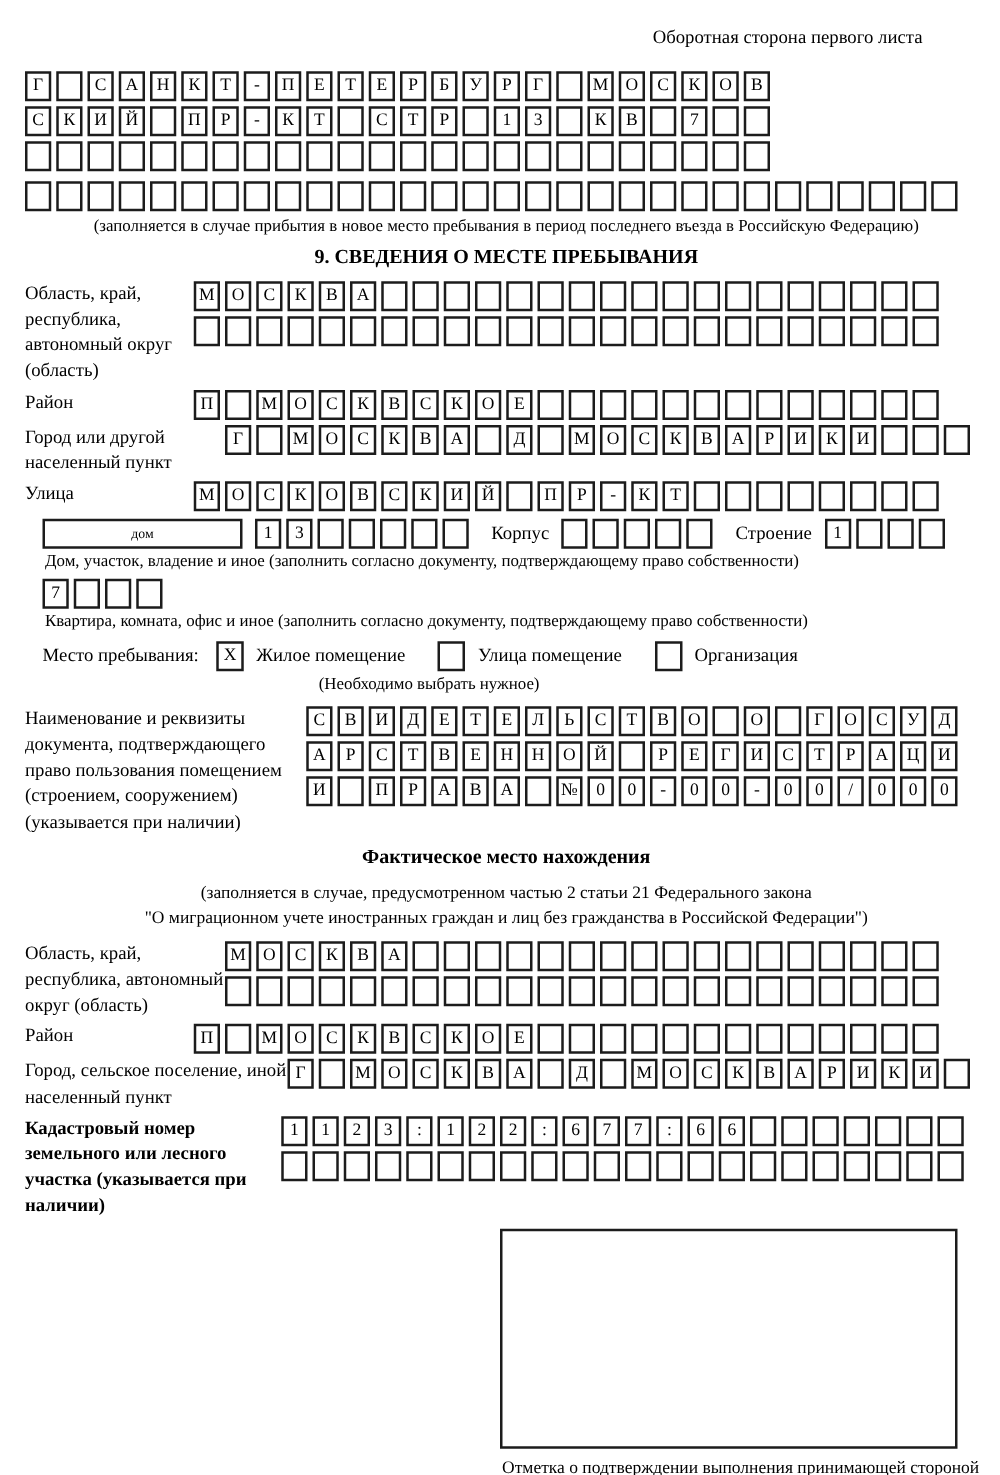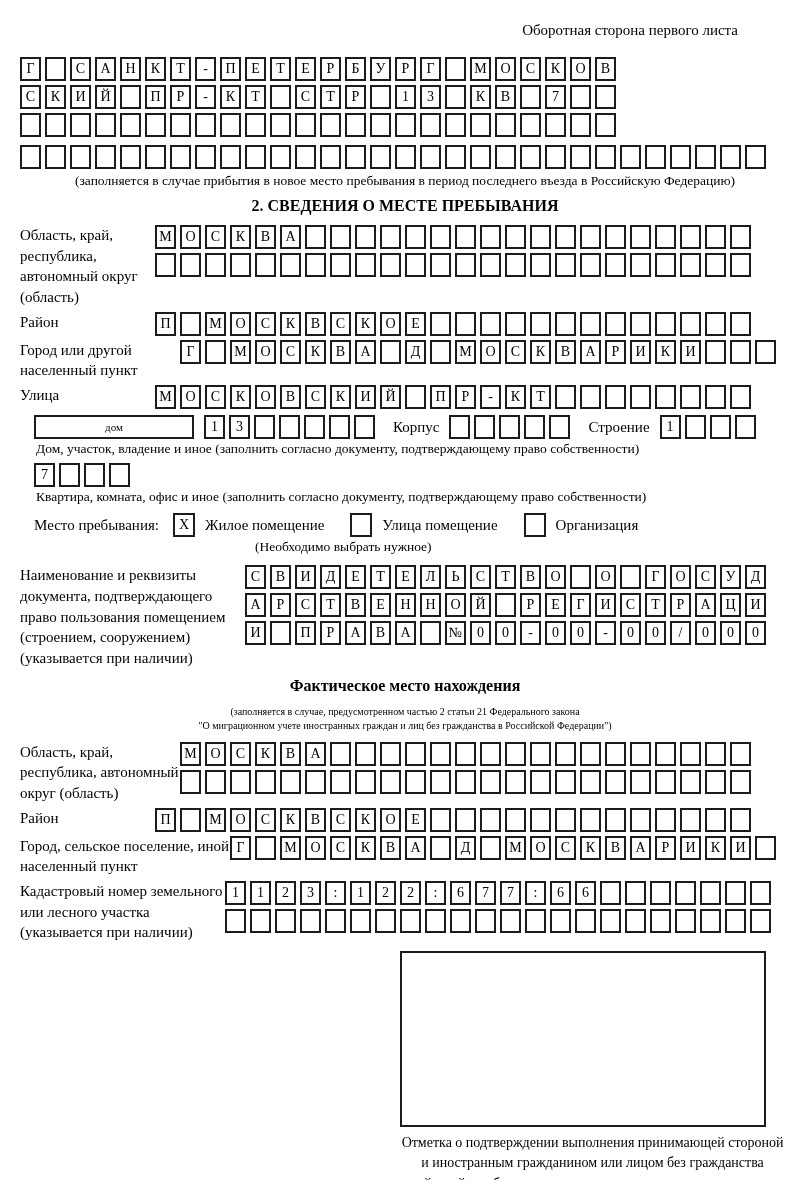--- a/index.html
+++ b/index.html
@@ -36,21 +36,21 @@
 
   
   .w-addr{width:150px;}
   .w-region1{width:135px;}
   .w-district{width:135px;}
   .w-city1{width:160px;}
   .w-street{width:135px;}
   .w-doc{width:225px;}
   .w-region2{width:160px;}
   .w-city2{width:210px;}
-  .w-cad{width:205px;}
+  .w-cad{width:205px;font-weight:bold;}
 
   .full-row{margin:0 0 4px 0;}
 
   
   .house-row{display:flex;align-items:flex-start;gap:4px;margin:6px 0 2px 14px;}
   .wide-box{
     box-sizing:border-box;border:2px solid #1c1c1c;height:24px;
     display:flex;align-items:center;justify-content:center;font-size:11px;
   }
   .house-box{width:160px;margin-right:6px;}
@@ -62,21 +62,21 @@
   .stay-row{display:flex;align-items:center;margin:8px 0 2px 14px;}
   .stay-label{font-size:15px;margin-right:14px;}
   .checkbox{
     box-sizing:border-box;width:22px;height:24px;border:2px solid #1c1c1c;
     display:flex;align-items:center;justify-content:center;font-size:14px;
   }
   .opt-label{font-size:15px;margin:0 26px 0 10px;}
   .opt-label.last{margin-right:4px;}
   .hint{font-size:13.5px;margin:2px 0 10px 235px;}
 
-  .actual-caption{text-align:center;font-size:10px;line-height:1.45;margin-bottom:8px;}
+  .actual-caption{text-align:center;font-size:14px;line-height:1.45;margin-bottom:8px;}
 
   .stamp-box{
     box-sizing:border-box;border:2px solid #1c1c1c;
     width:366px;height:176px;margin:8px 0 6px 380px;background:#fff;
   }
   .stamp-caption{
     width:385px;margin-left:380px;text-align:center;
     font-size:14px;line-height:1.45;
   }
 </style>
@@ -196,21 +196,21 @@
       <span class="cell"></span>
       <span class="cell"></span>
       <span class="cell"></span>
       <span class="cell"></span>
       <span class="cell"></span>
       <span class="cell"></span>
       <span class="cell"></span>
     </div>
   <div class="caption center">(заполняется в случае прибытия в новое место пребывания в период последнего въезда в Российскую Федерацию)</div>
 
-  <div class="section-title">2. СВЕДЕНИЯ О МЕСТЕ ПРЕБЫВАНИЯ</div>
+  <div class="section-title">9. СВЕДЕНИЯ О МЕСТЕ ПРЕБЫВАНИЯ</div>
 
   <div class="block">
     <div class="label w-region1">Область, край, республика, автономный округ (область)</div>
     <div class="rows">
       <div class="cells">
           <span class="cell">М</span>
           <span class="cell">О</span>
           <span class="cell">С</span>
           <span class="cell">К</span>
           <span class="cell">В</span>

